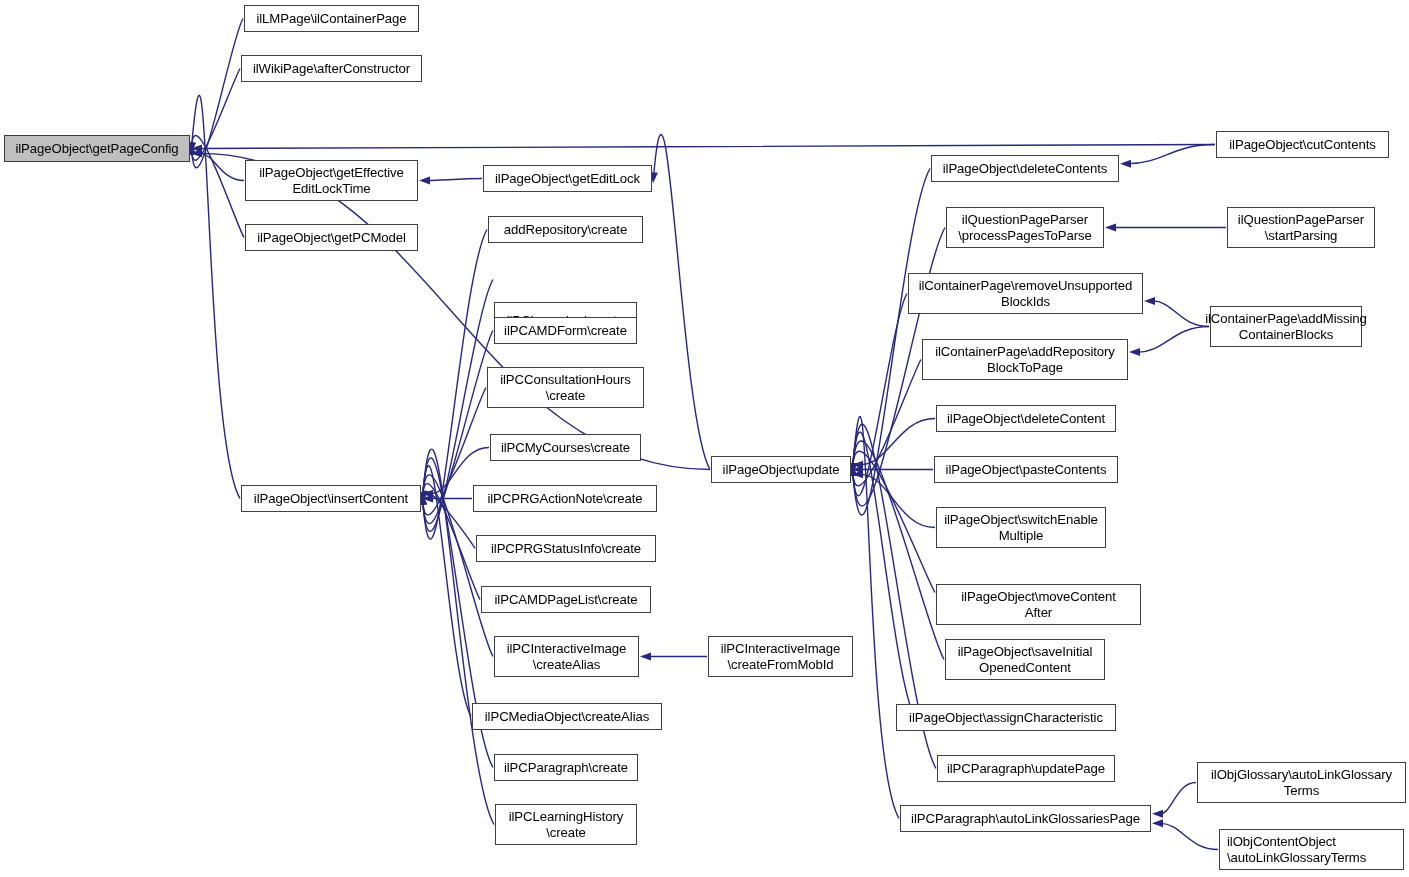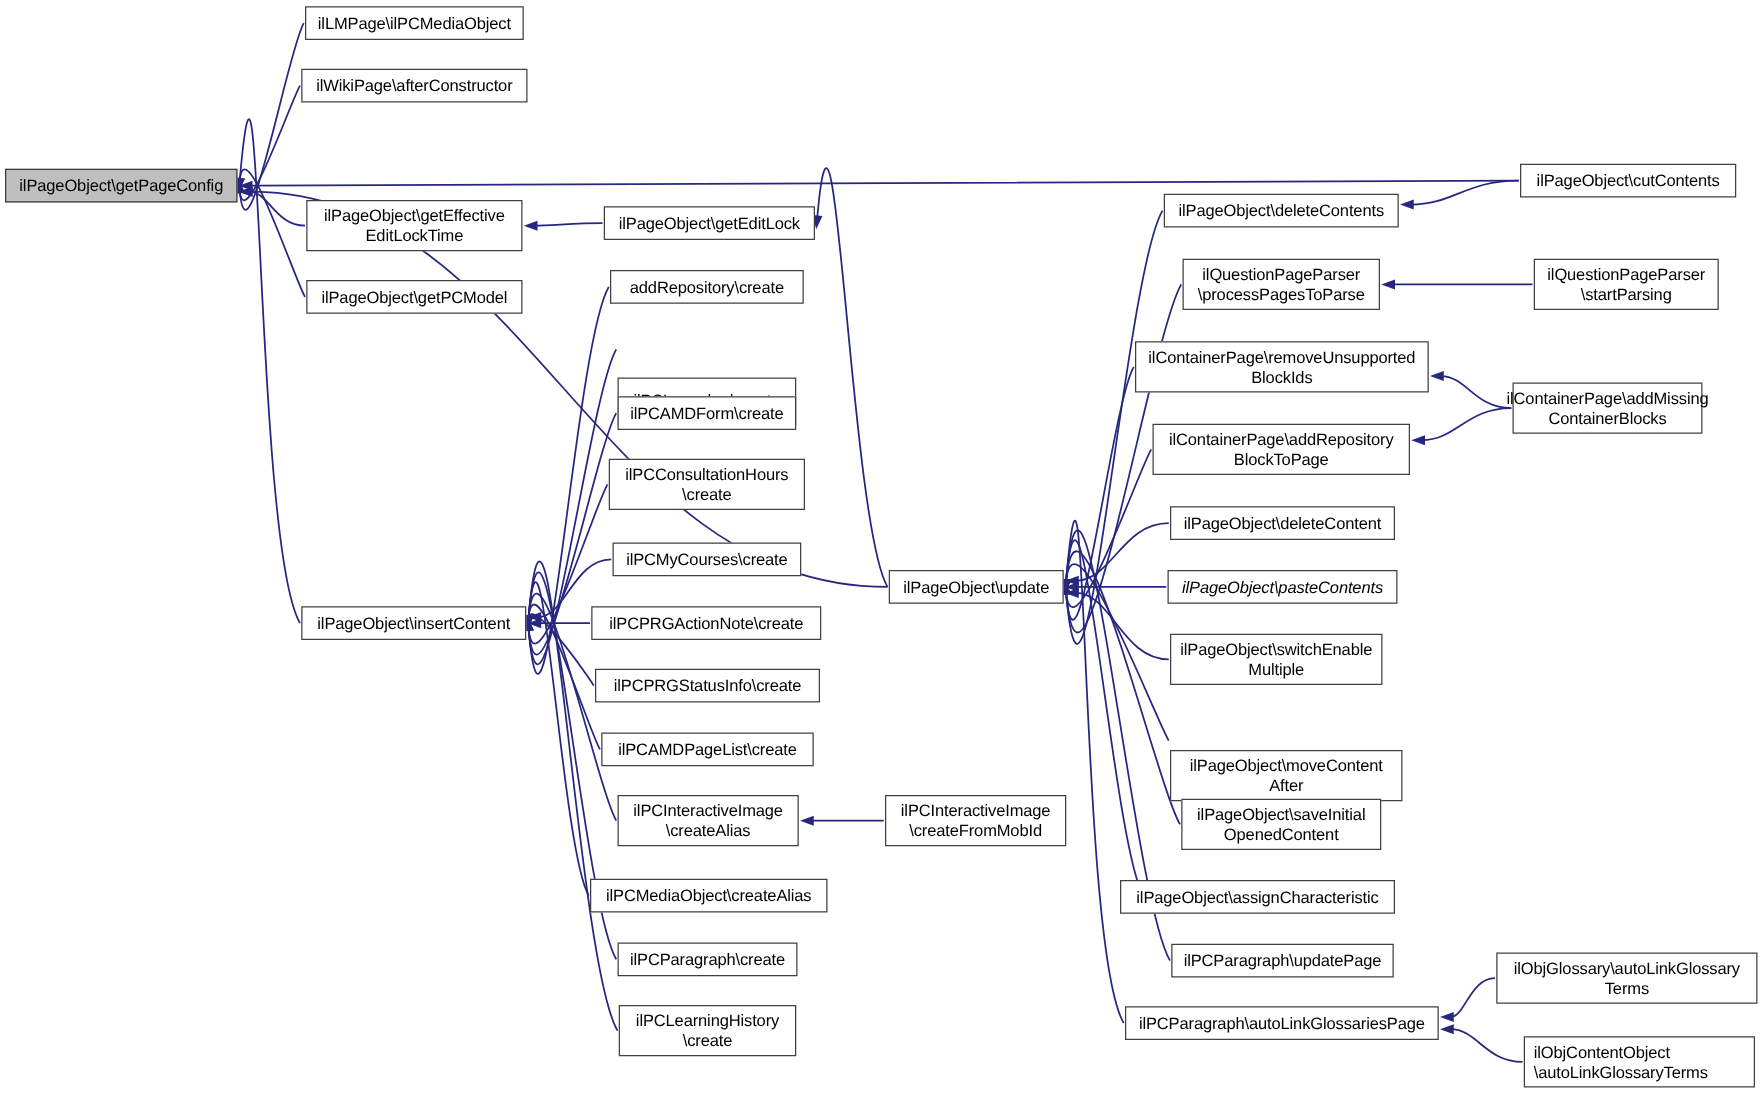--- a/index.html
+++ b/index.html
@@ -106,21 +106,21 @@
       <polygon points="1144,300.88 1155,296.88 1155,304.88" fill="#27277f"></polygon>
       <path d="M 1209 326.5 C 1173 326.5, 1165 352.12, 1137.5 352.12" fill="none" stroke="#27277f" stroke-width="1.4"></path>
       <polygon points="1129,352.12 1140,348.12 1140,356.12" fill="#27277f"></polygon>
       <path d="M 1196 782.5 C 1176.2 782.5, 1171.8 813.64, 1160.5 813.64" fill="none" stroke="#27277f" stroke-width="1.4"></path>
       <polygon points="1152,813.64 1163,809.64 1163,817.64" fill="#27277f"></polygon>
       <path d="M 1218 849.5 C 1188.3 849.5, 1181.7 823.36, 1160.5 823.36" fill="none" stroke="#27277f" stroke-width="1.4"></path>
       <polygon points="1152,823.36 1163,819.36 1163,827.36" fill="#27277f"></polygon>
     </svg>
   <div id="node-layer">
       <div class="node-box highlight" style="left: 4px; top: 135px; width: 186px; height: 27px;">ilPageObject\getPageConfig</div>
-      <div class="node-box" style="left: 244px; top: 5px; width: 175px; height: 27px;">ilLMPage\ilPCMediaObject</div>
+      <div class="node-box" style="left: 244px; top: 5px; width: 175px; height: 27px;">ilLMPage\ilContainerPage</div>
       <div class="node-box" style="left: 241px; top: 55px; width: 181px; height: 27px;">ilWikiPage\afterConstructor</div>
       <div class="node-box" style="left: 245px; top: 160px; width: 173px; height: 41px;">ilPageObject\getEffective
 EditLockTime</div>
       <div class="node-box" style="left: 245px; top: 224px; width: 173px; height: 27px;">ilPageObject\getPCModel</div>
       <div class="node-box" style="left: 241px; top: 485px; width: 180px; height: 27px;">ilPageObject\insertContent</div>
       <div class="node-box" style="left: 483px; top: 165px; width: 169px; height: 27px;">ilPageObject\getEditLock</div>
       <div class="node-box" style="left: 488px; top: 216px; width: 155px; height: 27px;">addRepository\create</div>
       <div class="node-box" style="left: 494px; top: 266px; width: 143px; height: 38px; margin-top: 36px;">ilPCLauncher\create</div>
       <div class="node-box" style="left: 494px; top: 317px; width: 143px; height: 27px;">ilPCAMDForm\create</div>
       <div class="node-box" style="left: 487px; top: 367px; width: 157px; height: 41px;">ilPCConsultationHours
@@ -139,24 +139,24 @@
       <div class="node-box" style="left: 708px; top: 636px; width: 145px; height: 41px;">ilPCInteractiveImage
 \createFromMobId</div>
       <div class="node-box" style="left: 931px; top: 155px; width: 188px; height: 27px;">ilPageObject\deleteContents</div>
       <div class="node-box" style="left: 946px; top: 207px; width: 158px; height: 41px;">ilQuestionPageParser
 \processPagesToParse</div>
       <div class="node-box" style="left: 908px; top: 273px; width: 235px; height: 41px;">ilContainerPage\removeUnsupported
 BlockIds</div>
       <div class="node-box" style="left: 922px; top: 339px; width: 206px; height: 41px;">ilContainerPage\addRepository
 BlockToPage</div>
       <div class="node-box" style="left: 936px; top: 405px; width: 180px; height: 27px;">ilPageObject\deleteContent</div>
-      <div class="node-box" style="left: 934px; top: 456px; width: 184px; height: 27px; font-style: italic;">ilPageObject\pasteContents</div>
+      <div class="node-box" style="left: 934px; top: 456px; width: 184px; height: 27px;">ilPageObject\pasteContents</div>
       <div class="node-box" style="left: 936px; top: 507px; width: 170px; height: 41px;">ilPageObject\switchEnable
 Multiple</div>
-      <div class="node-box" style="left: 936px; top: 600px; width: 186px; height: 41px; text-align: center;">ilPageObject\moveContent
+      <div class="node-box" style="left: 936px; top: 584px; width: 205px; height: 41px; text-align: center;">ilPageObject\moveContent
 After</div>
       <div class="node-box" style="left: 945px; top: 639px; width: 160px; height: 41px;">ilPageObject\saveInitial
 OpenedContent</div>
       <div class="node-box" style="left: 896px; top: 704px; width: 220px; height: 27px;">ilPageObject\assignCharacteristic</div>
       <div class="node-box" style="left: 937px; top: 755px; width: 178px; height: 27px;">ilPCParagraph\updatePage</div>
       <div class="node-box" style="left: 900px; top: 805px; width: 251px; height: 27px;">ilPCParagraph\autoLinkGlossariesPage</div>
       <div class="node-box" style="left: 1216px; top: 131px; width: 173px; height: 27px;">ilPageObject\cutContents</div>
       <div class="node-box" style="left: 1227px; top: 207px; width: 148px; height: 41px;">ilQuestionPageParser
 \startParsing</div>
       <div class="node-box" style="left: 1210px; top: 306px; width: 152px; height: 41px;">ilContainerPage\addMissing

